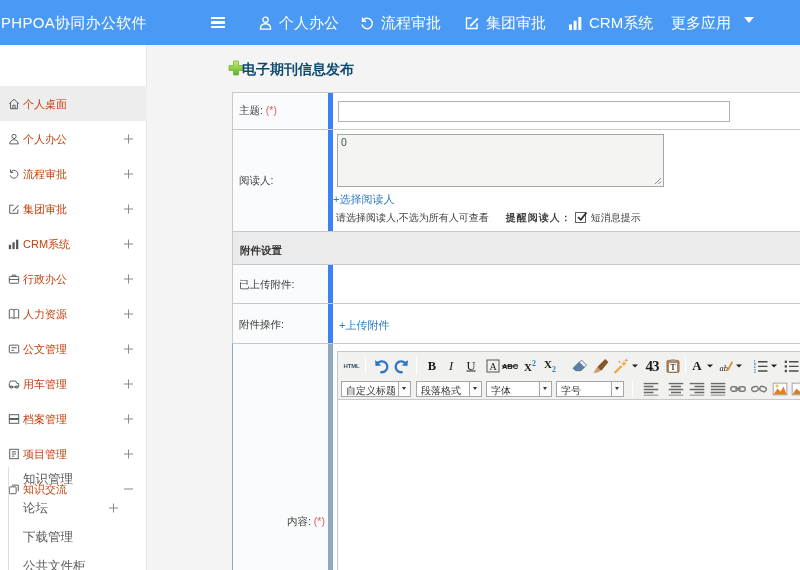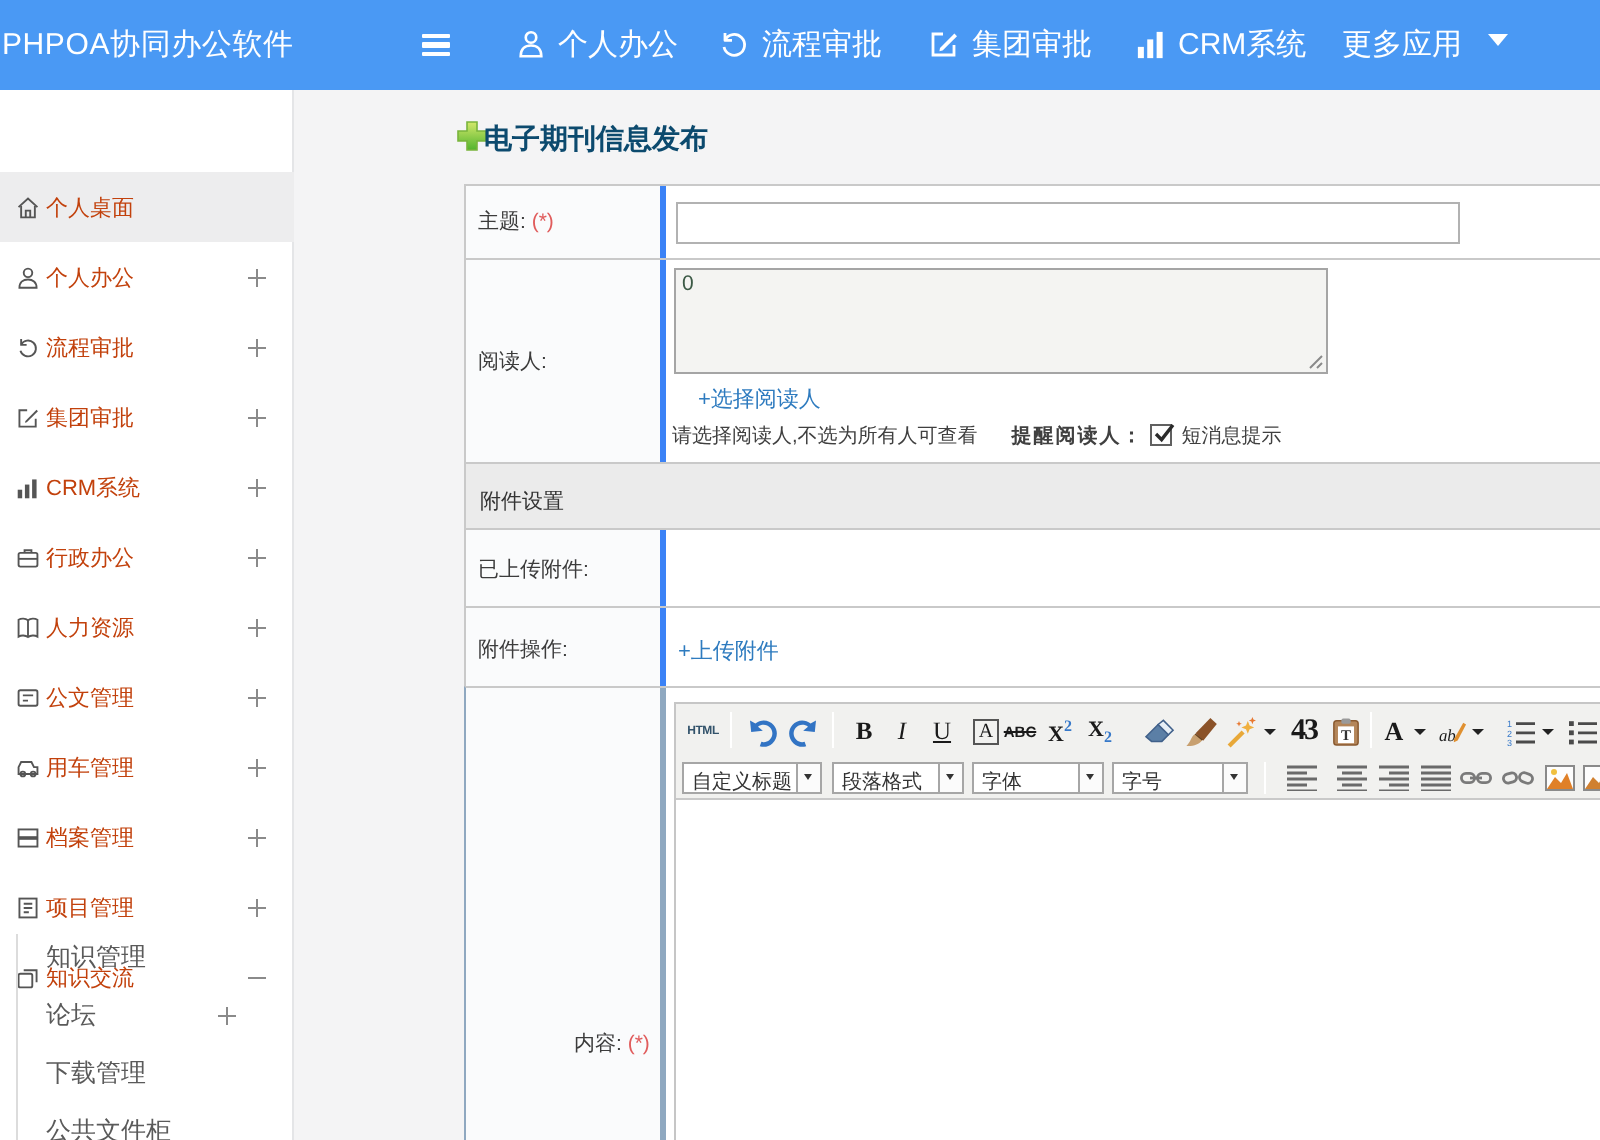--- a/index.html
+++ b/index.html
@@ -31,21 +31,21 @@
 
 
 #content { position:absolute; left:148px; top:45px; width:652px; height:525px; background:#f4f4f5; }
 #title { position:absolute; left:76px; top:15px; height:16px; }
 #title .plusico { position:absolute; left:0; top:0; width:16px; height:16px; }
 #title .ttext { position:absolute; left:18px; top:1px; font-size:14px; font-weight:bold; color:#0c4a6e; white-space:nowrap; }
 
 
 #ftable { position:absolute; left:84px; top:47px; width:568px; }
 .trow { position:absolute; left:0; background:#fff; border:1px solid #c9c9c9; border-bottom:none; border-right:none; width:568px; }
-.lbl { position:absolute; left:0; top:0; bottom:0; width:100px; background:#fafbfc; border-right:3px solid #3b82f6; font-size:10.5px; color:#3c3c3c; }
+.lbl { position:absolute; left:0; top:0; bottom:0; width:100px; background:#fafbfc; border-right:5px solid #3b82f6; font-size:10.5px; color:#3c3c3c; }
 .lbl > span { position:absolute; left:6px; white-space:nowrap; }
 .red { color:#e05c5c; }
 .blue-link { color:#2e7bbf; font-size:11px; text-decoration:none; }
 
 
 #editor { position:absolute; left:104px; top:7px; width:464px; height:220px; border:1px solid #c6c6c6; border-right:none; border-bottom:none; background:#fff; }
 #tbar1 { position:absolute; left:0; top:0; width:464px; height:27px; background:#f1f1ef; }
 #tbar2 { position:absolute; left:0; top:27px; width:464px; height:21px; background:#f1f1ef; border-bottom:1px solid #c9c9c9; }
 .ti { position:absolute; transform:translate(-50%,-50%); top:13.5px; }
 .tsep { position:absolute; top:4px; width:1px; height:18px; background:#d4d4d2; border-right:1px solid #fff; }
@@ -234,28 +234,28 @@
       <div class="trow" style="top:37px; height:102px;">
         <div class="lbl">
             <span style="top:44px;">阅读人:</span>
           </div>
         <div style="position:absolute; left:104px; top:4px; width:327px; height:53px; background:#f4f4f2; border:1px solid #a5a5a5;">
           <span style="position:absolute; left:3px; top:1px; font-size:10.5px; color:#3c5a46;">0</span>
           <svg style="position:absolute; right:1px; bottom:1px;" width="8" height="8" viewBox="0 0 8 8" stroke="#8a8a8a" stroke-width="1">
               <path d="M7 1 L1 7 M7 4.5 L4.5 7"></path>
             </svg>
         </div>
-        <a class="blue-link" style="position:absolute; left:116px; top:62px;">+选择阅读人</a>
+        <a class="blue-link" style="position:absolute; left:100px; top:62px;">+选择阅读人</a>
         <div style="position:absolute; left:103px; top:81px; font-size:10px; color:#404040; white-space:nowrap;">请选择阅读人,不选为所有人可查看<span style="font-weight:bold; margin-left:17px; letter-spacing:1px;">提醒阅读人：</span><span style="position:relative; display:inline-block; width:11px; height:11px; border:1px solid #606060; background:#fdfdfd; vertical-align:-2px; margin-left:3px; margin-right:5px;"><svg width="12" height="12" viewBox="0 0 12 12" style="position:absolute;left:0px;top:-2px;">
                 <path d="M2 6 L4.8 8.8 L10.5 1.5" fill="none" stroke="#2a2a2a" stroke-width="1.7"></path>
               </svg></span>短消息提示</div>
       </div>
 
       <div class="trow" style="top:139px; height:33px; background:#ebebeb;">
-        <span style="position:absolute; left:7px; top:12px; font-size:10.5px; font-weight:normal; color:#333;">附件设置</span>
+        <span style="position:absolute; left:7px; top:12px; font-size:10.5px; font-weight:bold; color:#333;">附件设置</span>
       </div>
 
       <div class="trow" style="top:172px; height:39px;">
         <div class="lbl">
             <span style="top:13px;">已上传附件:</span>
           </div>
       </div>
 
       <div class="trow" style="top:211px; height:40px;">
         <div class="lbl">

